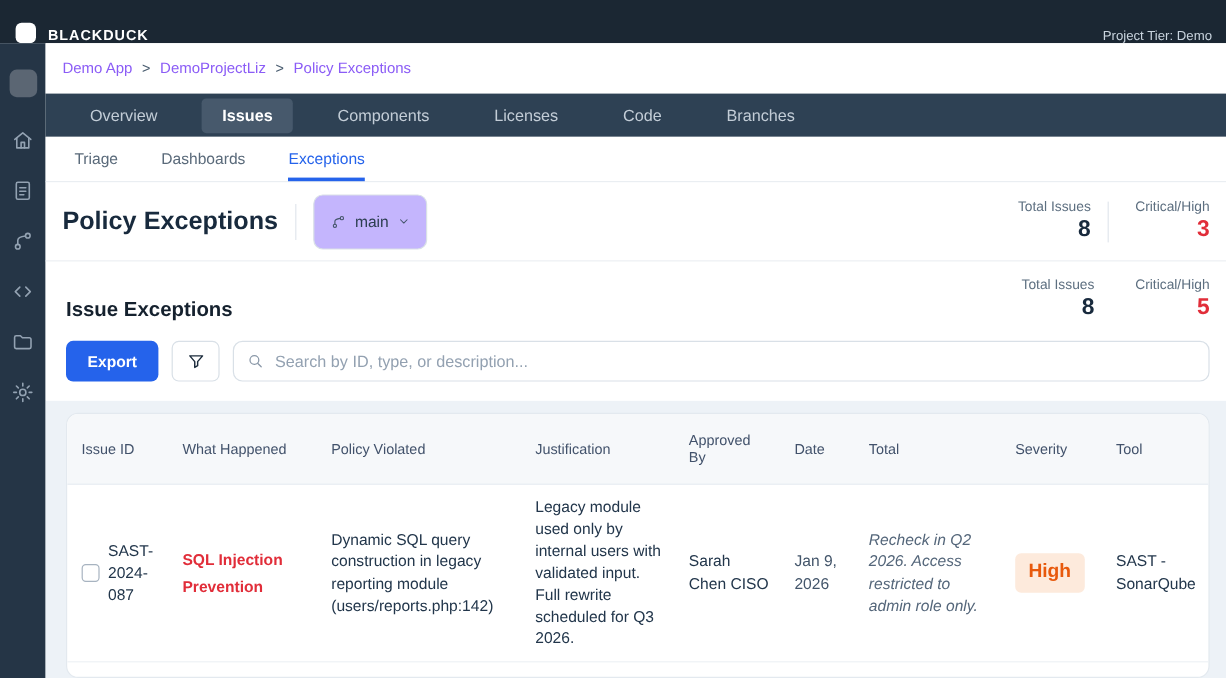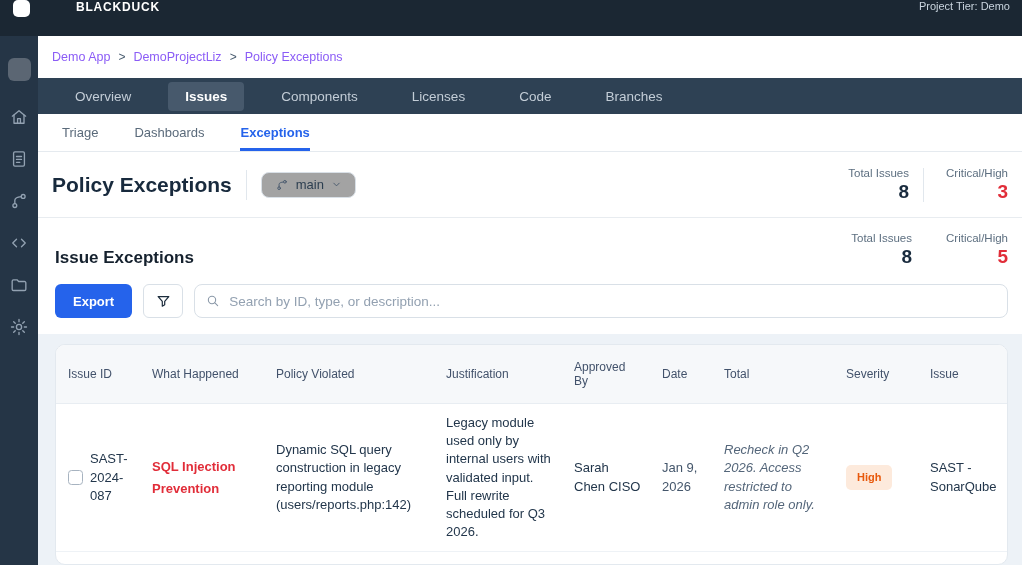--- a/index.html
+++ b/index.html
@@ -5,21 +5,21 @@
   :root{
     --topbar-bg:#1b2733; --sidebar-bg:#253546; --tabbar-bg:#2e4154; --tab-active-bg:#47596c;
     --accent:#2563eb; --danger:#e12d39; --text-dark:#182a3d; --text-muted:#5d6f80;
     --border:#dfe6ec; --page-bg:#edf2f7; --thead-bg:#f6f8fa; --badge-bg:#fdeadc; --badge-text:#e8590c;
   }
   *{box-sizing:border-box; margin:0; padding:0;}
   body{font-family:"Liberation Sans", sans-serif; background:#fff;}
   .app{width:1022px; height:565px; overflow:hidden; display:flex; flex-direction:column; background:#fff;}
 
   
-  .topbar{height:36px; background:var(--topbar-bg); display:flex; align-items:flex-start; flex:0 0 36px;gap:36px;}
+  .topbar{height:36px; background:var(--topbar-bg); display:flex; align-items:flex-end; flex:0 0 36px;}
   .logo-square{width:17px; height:17px; background:#fff; border-radius:5px; margin-left:13px;}
   .brand{color:#fff; font-size:12px; font-weight:bold; letter-spacing:.8px; margin-left:10px;}
   .tier{margin-left:auto; color:#c9d4de; font-size:11px; margin-right:12px;}
 
   
   .shell{flex:1; display:flex; min-height:0;}
   .sidebar{width:38px; background:var(--sidebar-bg); display:flex; flex-direction:column; align-items:center; flex:0 0 38px;}
   .side-square{width:23px; height:23px; border-radius:6px; background:#5b6673; margin:22px 0 24px;}
   .side-icon{width:24px; height:24px; color:#93a2b2; display:flex; align-items:center; justify-content:center; margin-bottom:18px; cursor:pointer;}
   .side-icon svg{width:20px; height:20px; stroke:currentColor; fill:none; stroke-width:1.6; stroke-linecap:round; stroke-linejoin:round;}
@@ -32,27 +32,27 @@
   .crumb-sep{font-size:12px; color:#4a5d70; margin:0 8px;}
 
   
   .main-tabs{height:36px; background:var(--tabbar-bg); display:flex; align-items:center; padding-left:20px; gap:20px; flex:0 0 36px;}
   .tab{padding:7px 17px; font-size:13.5px; color:#c3cdd7; border-radius:4px; cursor:pointer;}
   .tab.active{background:var(--tab-active-bg); color:#fff; font-weight:bold;}
 
   
   .sub-tabs{height:38px; background:#fff; border-bottom:1px solid #e5eaef; display:flex; align-items:stretch; padding-left:24px; gap:36px; flex:0 0 38px;}
   .subtab{font-size:13px; color:#5a6a7a; display:flex; align-items:center; cursor:pointer; border-bottom:3px solid transparent; padding-top:3px;}
-  .subtab.active{color:var(--accent); font-weight:bold; border-bottom-color:var(--accent);}
+  .subtab.active{color:var(--accent); font-weight:normal; border-bottom-color:var(--accent);}
 
   
   .page-head{height:66px; border-bottom:1px solid #e8ecf0; display:flex; align-items:center; padding:0 14px 0 14px; flex:0 0 66px; background:#fff;}
   .page-title{font-size:21px; font-weight:bold; color:var(--text-dark);}
   .head-div{width:1px; height:30px; background:#e1e7ed; margin:0 14px;}
-  .branch-pill{display:flex; align-items:center; gap:7px; height:26px; padding:0 13px; border:1px solid #d9e0e7; border-radius:8px; background:#a3a3a3; font-size:13px; color:#2c3e50; cursor:pointer;}
+  .branch-pill{display:flex; align-items:center; gap:7px; height:46px; padding:0 13px; border:1px solid #d9e0e7; border-radius:8px; background:#c4b5fd; font-size:13px; color:#2c3e50; cursor:pointer;}
   .branch-pill svg{stroke:#44556a; fill:none; stroke-width:1.6; stroke-linecap:round; stroke-linejoin:round;}
   .stats{margin-left:auto; display:flex; align-items:center;}
   .stat{display:flex; flex-direction:column; align-items:flex-end; min-width:70px;}
   .stat-label{font-size:11.5px; color:var(--text-muted);}
   .stat-value{font-size:19px; font-weight:bold; color:var(--text-dark); margin-top:2px;}
   .stat-value.red{color:var(--danger);}
   .stat-div{width:1px; height:34px; background:#e1e7ed; margin:0 14px;}
 
   
   .content{background:#fff; padding:14px 14px 16px 17px; flex:0 0 auto;}
@@ -75,21 +75,21 @@
   .thead{background:var(--thead-bg); border-bottom:1px solid #e8edf2;}
   .th{font-size:12px; color:#42526b; padding:15px 10px; display:flex; align-items:center;}
   .row{border-bottom:1px solid #eef2f6;}
   .td{font-size:13px; color:#22364b; padding:10px; line-height:1.4; display:flex; align-items:center;}
   .row-1{min-height:146px;}
   .row-1 .td{align-items:center;}
   .id-cell{display:flex; align-items:center; gap:7px; padding-left:12px;}
   .checkbox{appearance:none; -webkit-appearance:none; width:15px; height:15px; border:1.5px solid #a7b3c0; border-radius:3.5px; background:#fff; cursor:pointer; flex:0 0 auto;}
   .red-text{color:var(--danger); font-weight:bold; line-height:1.7;}
   .notes-cell{font-style:italic; color:#54667a;}
-  .badge{background:var(--badge-bg); color:var(--badge-text); font-size:11px; font-weight:bold; padding:5px 11px; border-radius:5px;}
+  .badge{background:var(--badge-bg); color:var(--badge-text); font-size:16px; font-weight:bold; padding:5px 11px; border-radius:5px;}
   .date-cell{color:#44566b;}
   .row-partial{min-height:160px;}
   .row-partial .td{align-items:flex-start; padding-top:12px;}
 </style>
 </head>
 <body>
 
 <div class="app">
 
   <header class="topbar">
@@ -228,21 +228,21 @@
         <div class="card">
           <div class="grid thead">
             <div class="th" style="padding-left:12px">Issue ID</div>
             <div class="th">What Happened</div>
             <div class="th">Policy Violated</div>
             <div class="th">Justification</div>
             <div class="th">Approved By</div>
             <div class="th">Date</div>
             <div class="th">Total</div>
             <div class="th">Severity</div>
-            <div class="th">Issue</div>
+            <div class="th">Tool</div>
           </div>
 
           <div class="grid row row-1">
             <div class="td id-cell">
               <input type="checkbox" class="checkbox" style="">
               <span>SAST-2024-087</span>
             </div>
             <div class="td">
                 <span class="red-text">SQL Injection Prevention</span>
               </div>

